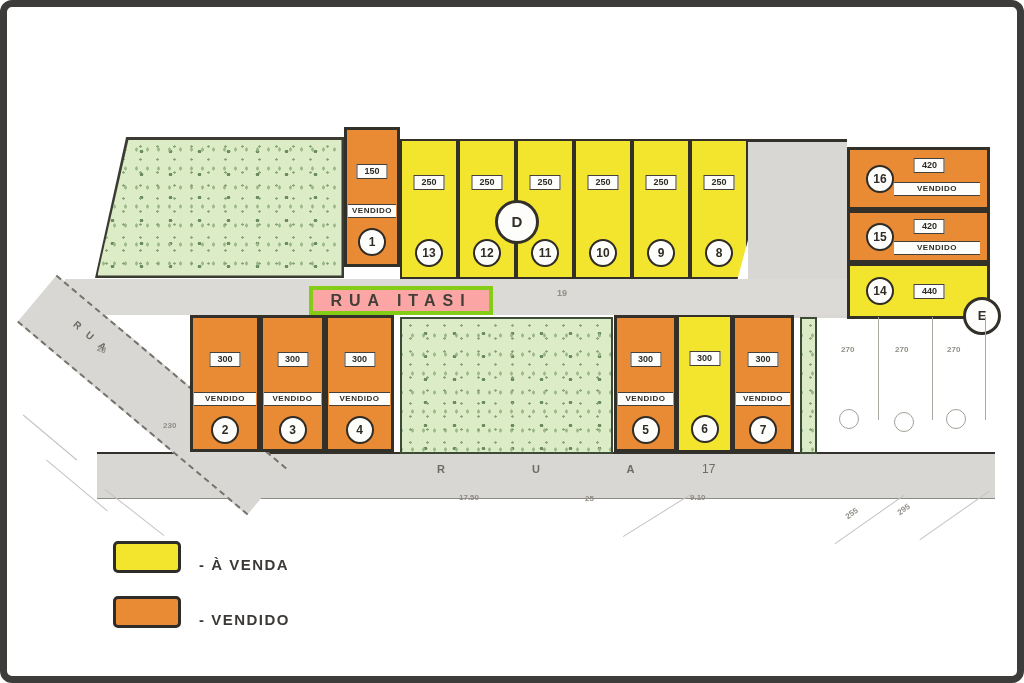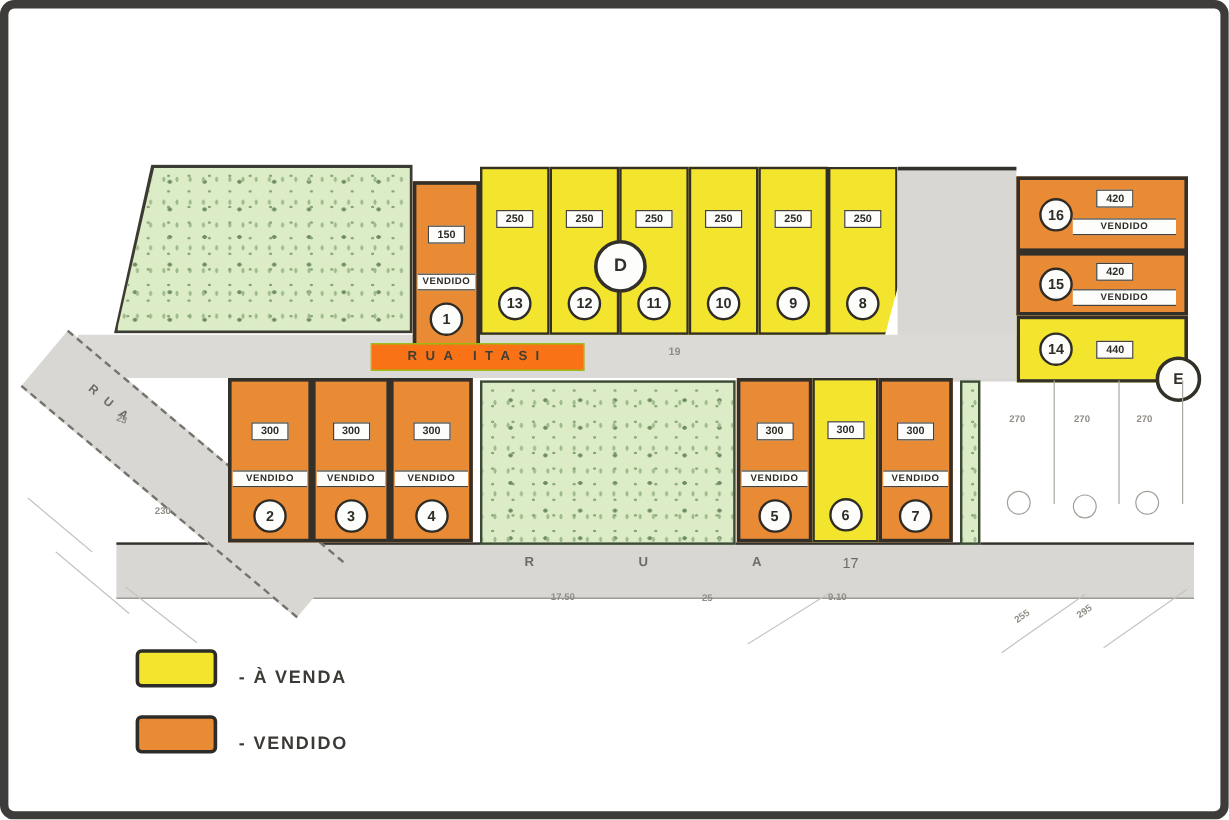--- a/index.html
+++ b/index.html
@@ -40,22 +40,22 @@
   .lot.h .abox{left:58%;top:8px;}
   .lot.h .vband{left:32%;right:5%;top:32px;}
   .lot.h .nbadge{left:16px;top:50%;transform:translateY(-50%);}
   .cut-br{clip-path:polygon(0 0,100% 0,100% 72%,82% 100%,0 100%);}
 
   
   .marker{position:absolute;border-radius:50%;background:#fdfdfb;border:3px solid #33302a;color:#33302a;
     font-weight:bold;text-align:center;}
 
   
-  .itasi-box{position:absolute;left:302px;top:279px;width:176px;height:21px;background:#f97316;border:1px solid #84cc16;
-    color:#413e37;font-size:11px;font-weight:bold;letter-spacing:7px;text-align:center;line-height:21px;}
+  .itasi-box{position:absolute;left:302px;top:279px;width:176px;height:21px;background:#fca5a5;border:4px solid #84cc16;
+    color:#413e37;font-size:16px;font-weight:bold;letter-spacing:7px;text-align:center;line-height:21px;}
   .faint{position:absolute;color:#908e86;font-size:8px;font-weight:bold;}
   .ruabottom{position:absolute;left:430px;top:456px;color:#6e6c64;font-size:11px;font-weight:bold;letter-spacing:42px;}
   .ruanum{position:absolute;color:#6e6c64;font-size:12px;font-weight:normal;}
   .rualeft{position:absolute;left:62px;top:326px;color:#6b6a62;font-size:10px;font-weight:bold;letter-spacing:9px;transform:rotate(40deg);}
 
   
   .faint-cell{position:absolute;top:0;bottom:0;border-right:1px solid #aaa8a0;}
   .faint-circle{position:absolute;width:18px;height:18px;border-radius:50%;border:1.5px solid #a29f97;}
   .faint-line{position:absolute;height:1px;background:#c4c3bd;}
 
@@ -81,21 +81,21 @@
 
     <div class="street" style="left:741px;top:132px;width:99px;height:176px;border-top:3px solid #33312c;"></div>
     <div class="street" style="left:58px;top:272px;width:782px;height:36px;background:#dbdad6;"></div>
     <div class="street" style="left:90px;top:445px;width:898px;height:44px;border-top:2px solid #33312c;border-bottom:1px solid #8c8a84;"></div>
     <div class="street diag" style="left:-5px;top:357px;width:300px;height:58px;"></div>
 
     <div class="green-trap" style="left:88px;top:130px;width:249px;height:141px;"></div>
     <div class="green speckle" style="left:393px;top:310px;width:213px;height:137px;"></div>
     <div class="green speckle" style="left:793px;top:310px;width:17px;height:137px;"></div>
 
-    <div class="lot sold" style="left:337px;top:144px;width:56px;height:140px;border-width:3px;">
+    <div class="lot sold" style="left:337px;top:120px;width:56px;height:140px;border-width:3px;">
       <div class="abox">150</div>
       <div class="vband">VENDIDO</div>
       <div class="nbadge">1</div>
     </div>
     <div class="lot sale" style="left:393px;top:132px;width:58px;height:140px;">
       <div class="abox">250</div>
       <div class="nbadge">13</div>
     </div>
     <div class="lot sale" style="left:451px;top:132px;width:58px;height:140px;">
       <div class="abox">250</div>
@@ -186,21 +186,21 @@
       <div class="faint-cell" style="left:107px;width:53px;">
         <div class="faint" style="left:15px;top:28px;">270</div>
         <div class="faint-circle" style="left:14px;top:92px;"></div>
       </div>
     </div>
 
     <div class="faint" style="left:452px;top:486px;">17.50</div>
     <div class="faint" style="left:578px;top:487px;">25</div>
     <div class="faint" style="left:683px;top:486px;">9.10</div>
     <div class="faint" style="left:90px;top:338px;transform:rotate(18deg);">23</div>
-    <div class="faint" style="left:122px;top:414px;">230</div>
+    <div class="faint" style="left:156px;top:414px;">230</div>
     <div class="faint" style="left:838px;top:502px;transform:rotate(-35deg);">255</div>
     <div class="faint" style="left:890px;top:498px;transform:rotate(-35deg);">295</div>
 
     <div class="faint-line" style="left:8px;top:430px;width:70px;transform:rotate(40deg);"></div>
     <div class="faint-line" style="left:30px;top:478px;width:80px;transform:rotate(40deg);"></div>
     <div class="faint-line" style="left:90px;top:505px;width:75px;transform:rotate(38deg);"></div>
     <div class="faint-line" style="left:610px;top:508px;width:80px;transform:rotate(-32deg);"></div>
     <div class="faint-line" style="left:820px;top:512px;width:85px;transform:rotate(-35deg);"></div>
     <div class="faint-line" style="left:905px;top:508px;width:85px;transform:rotate(-35deg);"></div>
 

